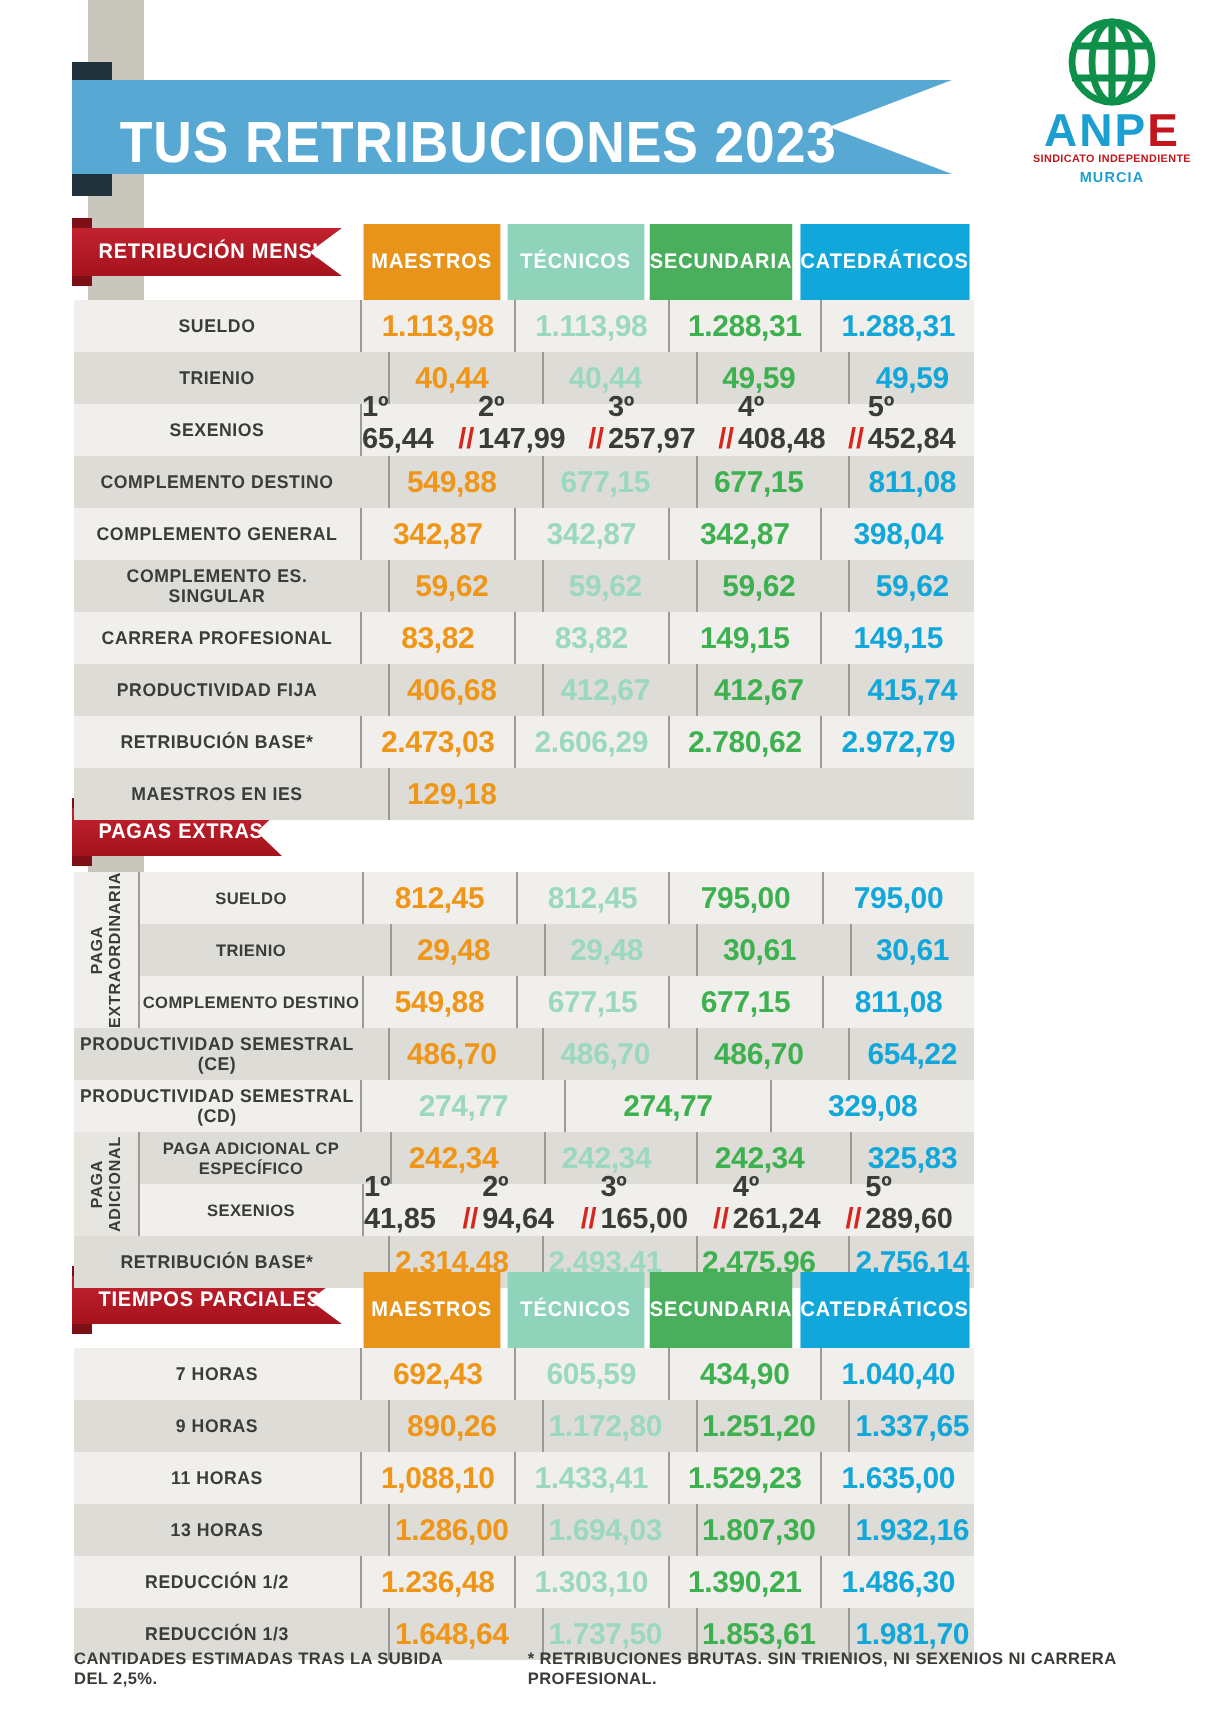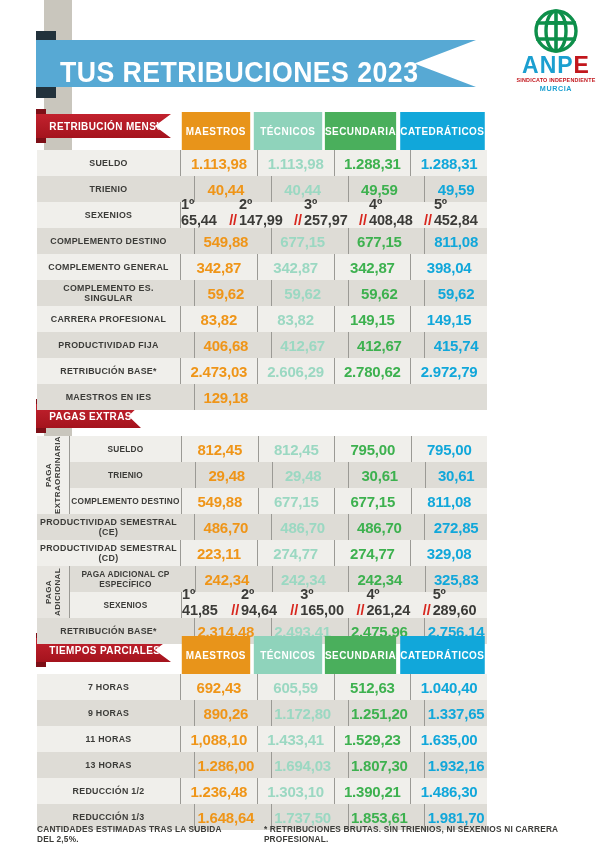--- a/index.html
+++ b/index.html
@@ -283,25 +283,24 @@
             <div class="v v3">677,15</div>
             <div class="v v4">811,08</div>
           </div>
         </div>
       </div>
       <div class="row even">
         <div class="lab">PRODUCTIVIDAD SEMESTRAL  (CE)</div>
         <div class="v v1">486,70</div>
         <div class="v v2">486,70</div>
         <div class="v v3">486,70</div>
-        <div class="v v4">272,85</div>
+        <div class="v v4">654,22</div>
       </div>
       <div class="row odd">
         <div class="lab">PRODUCTIVIDAD SEMESTRAL  (CD)</div>
-        <div class="v v1">223,11</div>
         <div class="v v2">274,77</div>
         <div class="v v3">274,77</div>
         <div class="v v4">329,08</div>
       </div>
       <div class="grpwrap">
         <div class="vlabel" style="background:#e7e5e0;">
           <span>PAGA<br>ADICIONAL</span>
         </div>
         <div class="rows">
           <div class="row even">
@@ -350,21 +349,21 @@
     <div class="c c1">MAESTROS</div>
     <div class="c c2">TÉCNICOS</div>
     <div class="c c3">SECUNDARIA</div>
     <div class="c c4">CATEDRÁTICOS</div>
   </div>
   <div id="partial-rows">
       <div class="row odd">
         <div class="lab">7 HORAS</div>
         <div class="v v1">692,43</div>
         <div class="v v2">605,59</div>
-        <div class="v v3">512,63</div>
+        <div class="v v3">434,90</div>
         <div class="v v4">1.040,40</div>
       </div>
       <div class="row even">
         <div class="lab">9 HORAS</div>
         <div class="v v1">890,26</div>
         <div class="v v2">1.172,80</div>
         <div class="v v3">1.251,20</div>
         <div class="v v4">1.337,65</div>
       </div>
       <div class="row odd">

